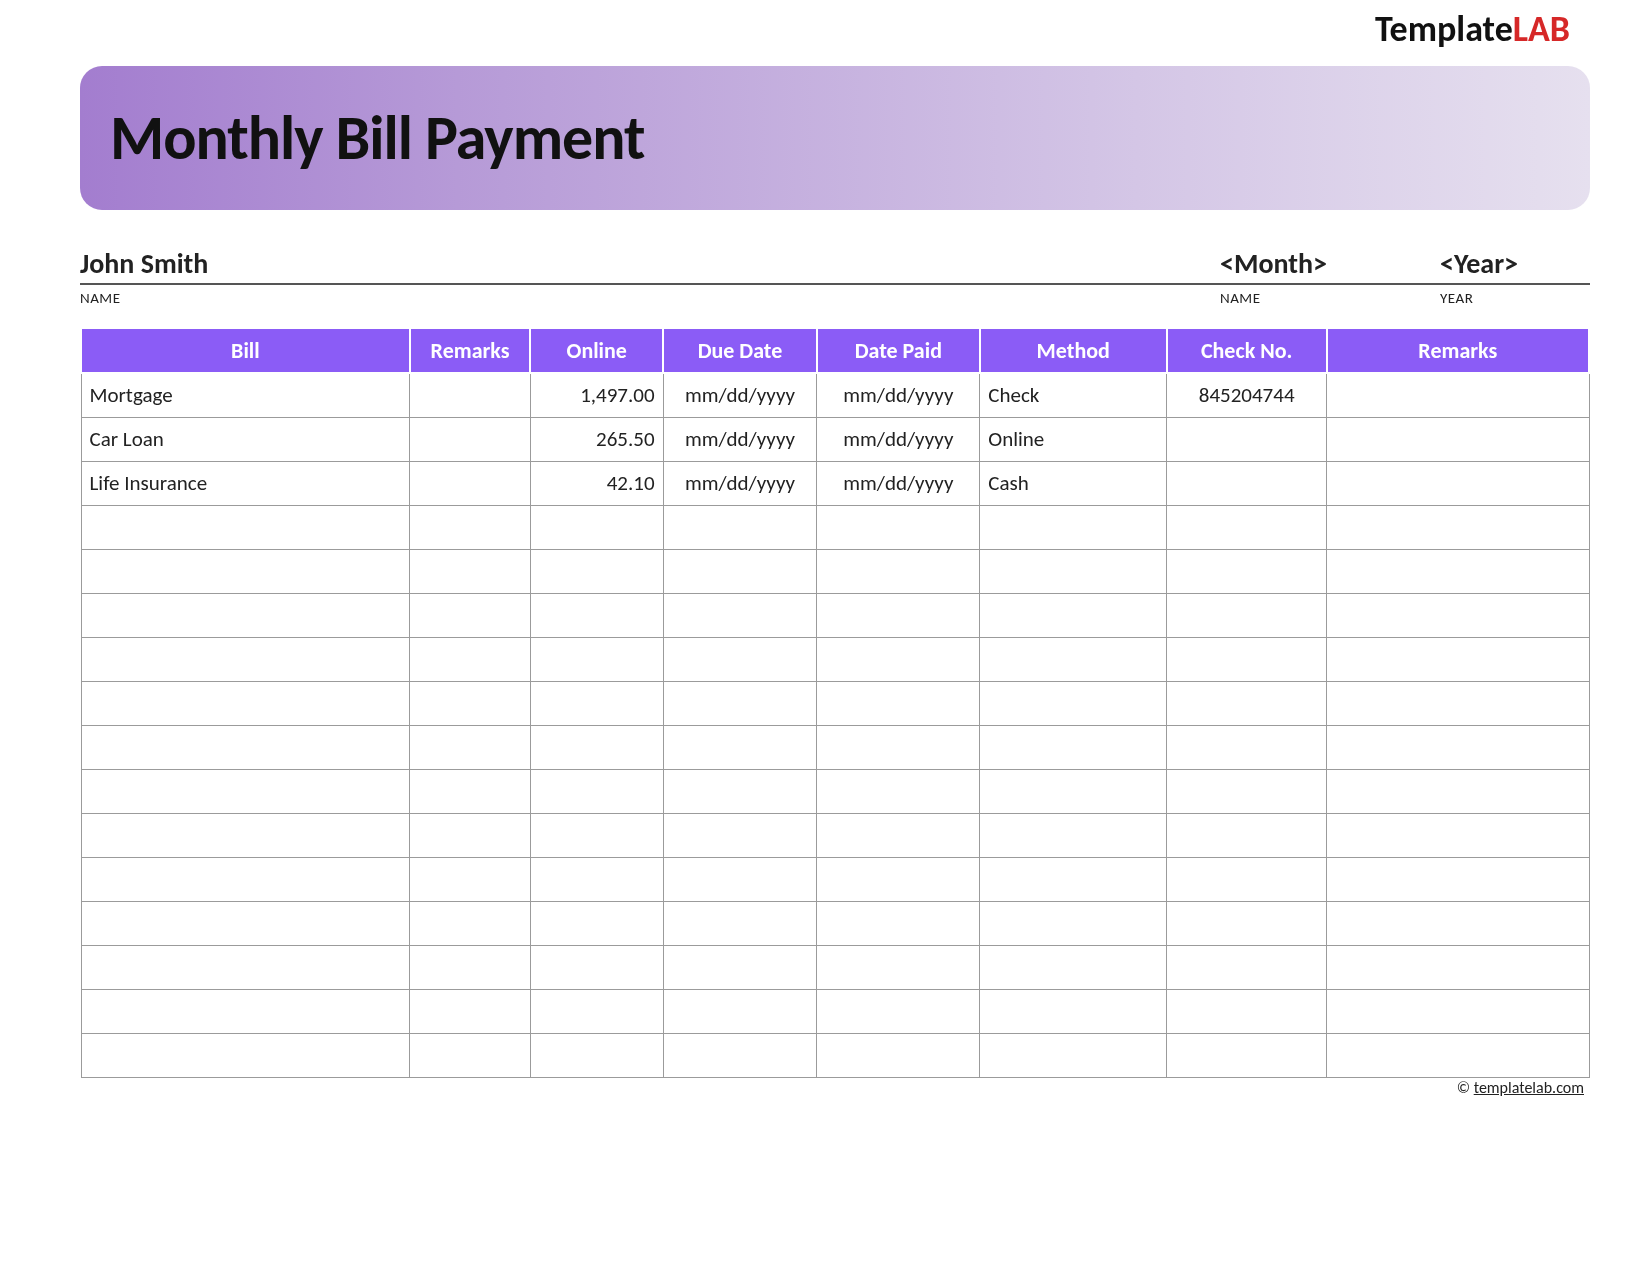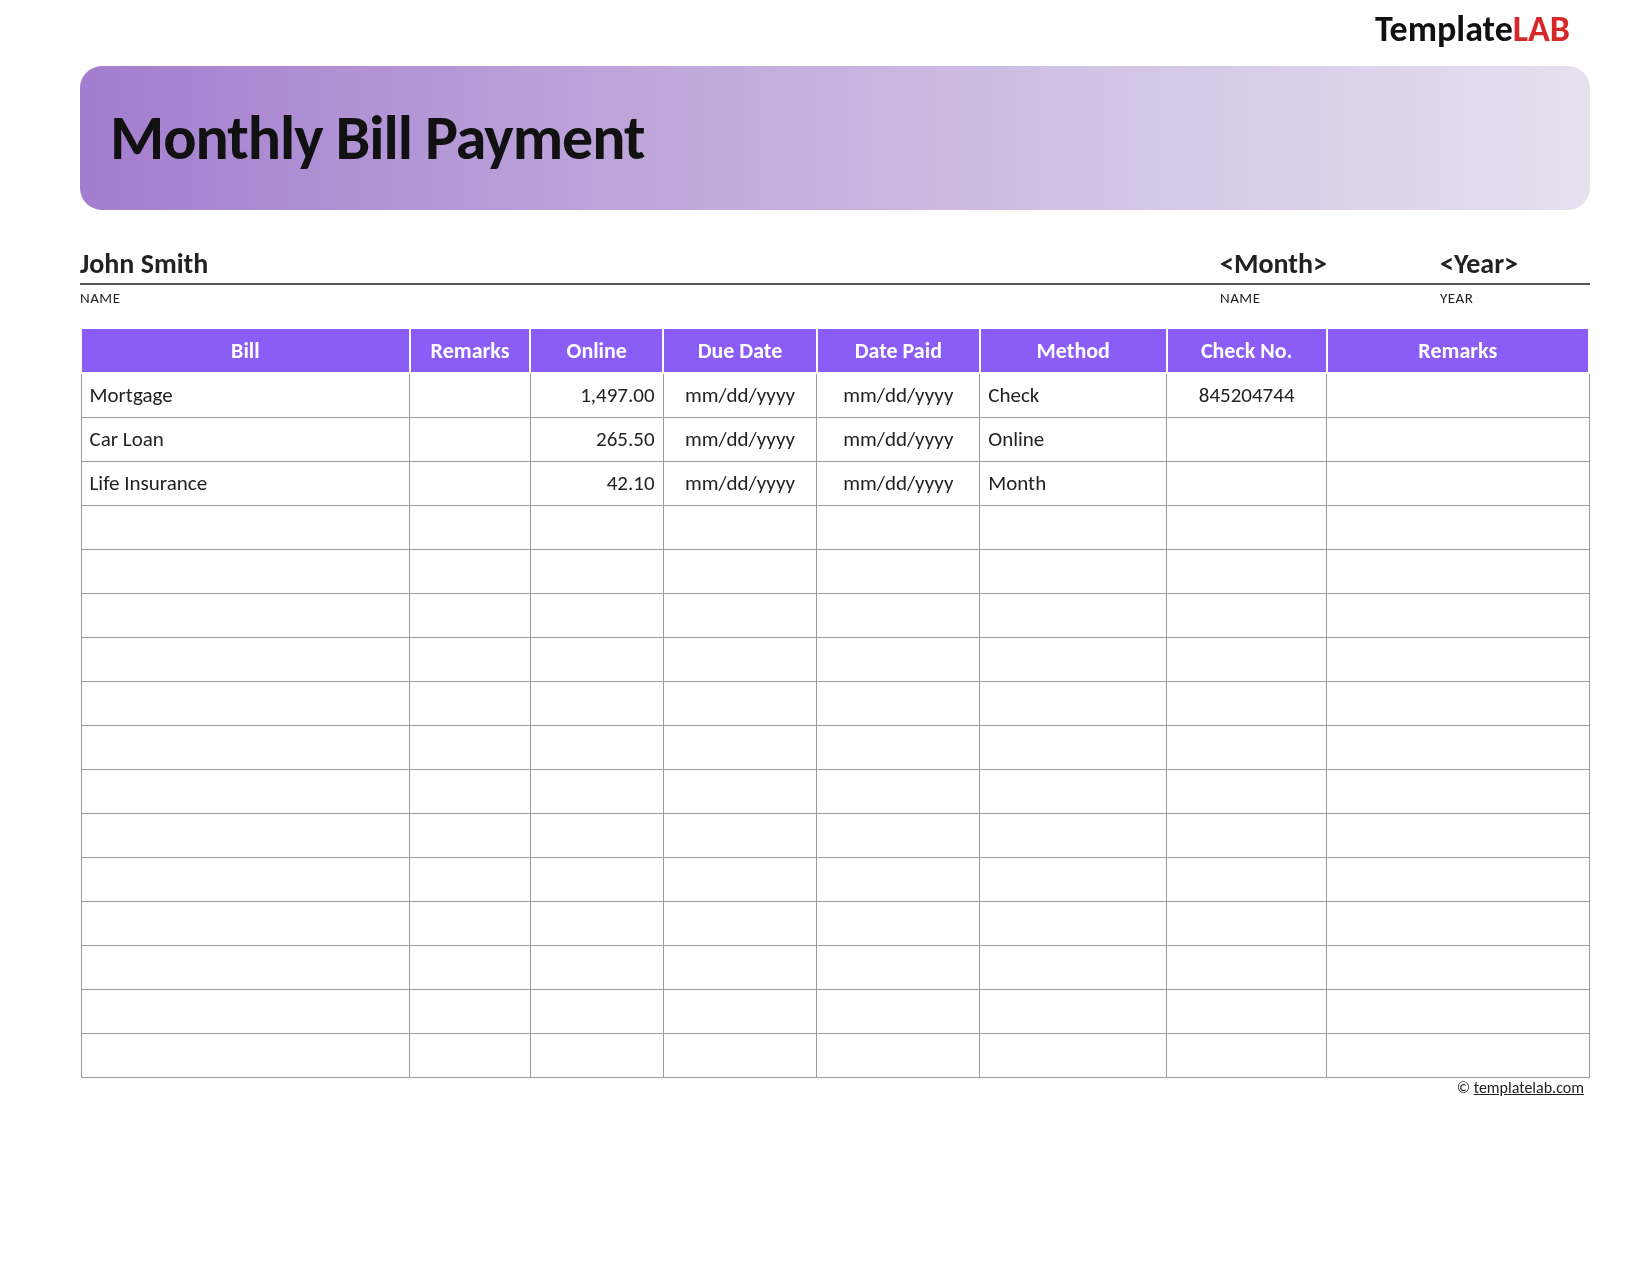--- a/index.html
+++ b/index.html
@@ -185,21 +185,21 @@
         <td class="al-left">Online</td>
         <td class="al-center"></td>
         <td class="al-left"></td>
       </tr>
       <tr>
         <td class="al-left">Life Insurance</td>
         <td class="al-left"></td>
         <td class="al-right">42.10</td>
         <td class="al-center">mm/dd/yyyy</td>
         <td class="al-center">mm/dd/yyyy</td>
-        <td class="al-left">Month</td>
+        <td class="al-left">Cash</td>
         <td class="al-center"></td>
         <td class="al-left"></td>
       </tr>
       <tr>
         <td class="al-left"></td>
         <td class="al-left"></td>
         <td class="al-right"></td>
         <td class="al-center"></td>
         <td class="al-center"></td>
         <td class="al-left"></td>

